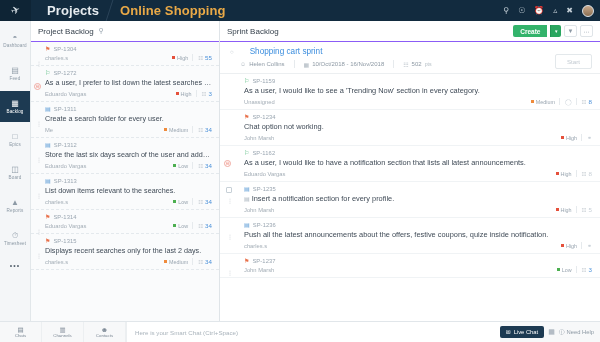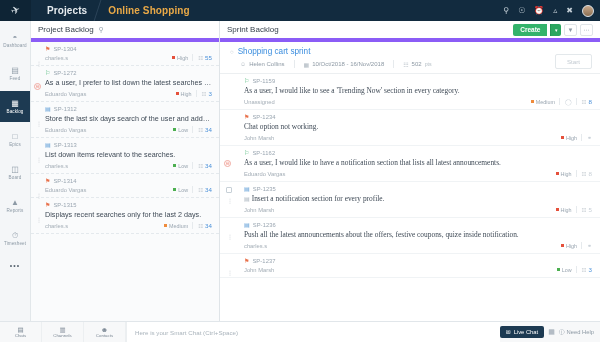--- a/index.html
+++ b/index.html
@@ -19,21 +19,21 @@
     background: #122b3f;
     display: flex; align-items: center;
   }
   .logo-box {
     width: 31px; height: 21px; background: #0e2435;
     display: flex; align-items: center; justify-content: center;
   }
   .logo-glyph { color: #cfd8de; font-size: 11px; line-height: 1; transform: rotate(-20deg); }
   .crumbs { display: flex; align-items: center; height: 21px; margin-left: 6px; }
   .crumb {
-    color: #e6ebef; font-size: 10px; font-weight: bold; padding: 0 10px;
+    color: #e6ebef; font-size: 13px; font-weight: bold; padding: 0 10px;
     letter-spacing: .1px;
   }
   .crumb.active { color: #e9a947; }
   .crumb-sep {
     width: 1px; height: 21px; background: #2b4459;
     transform: skewX(-18deg);
   }
   .top-icons {
     position: absolute; right: 6px; top: 0; height: 21px;
     display: flex; align-items: center; gap: 9px;
@@ -66,21 +66,21 @@
   .col-left {
     position: absolute; left: 31px; top: 21px; width: 189px; height: 300px;
     background: #fafbfc; border-right: 1px solid #dfe4e8;
   }
   .col-right {
     position: absolute; left: 220px; top: 21px; width: 380px; height: 300px;
     background: #ffffff;
   }
   .col-head {
     height: 21px; display: flex; align-items: center;
-    border-bottom: 4px solid #8b5cf6; padding: 0 7px; background: #ffffff;
+    border-bottom: 1px solid #8b5cf6; padding: 0 7px; background: #ffffff;
   }
   .col-title { font-size: 8px; color: #37424d; font-weight: normal; }
   .head-search { margin-left: 5px; color: #9aa6b1; font-size: 7px; cursor: pointer; }
   .head-actions { margin-left: auto; display: flex; align-items: center; gap: 3px; }
   .btn-create {
     background: #33b36b; color: #fff; font-size: 6.5px; font-weight: bold;
     padding: 2.5px 7px; border-radius: 2px 0 0 2px; cursor: pointer;
   }
   .btn-create-caret {
     background: #2aa660; color: #fff; font-size: 5px; padding: 3px 3.5px;
@@ -129,21 +129,21 @@
     width: 7px; height: 7px; border-radius: 50%;
     border: 1px solid #f0a9a0; color: #ef8a7d;
     font-size: 5px; line-height: 5px; text-align: center;
   }
 
   
   .sprint-head {
     padding: 5px 8px 5px 10px; border-bottom: 1px solid #eceff1;
     position: relative; background: #fff;
   }
-  .sprint-name-row { display: flex; align-items: center; gap: 4px; margin-bottom: 4px; }
+  .sprint-name-row { display: flex; align-items: center; gap: 16px; margin-bottom: 4px; }
   .chev { color: #b9c2ca; font-size: 6px; }
   .sprint-name { color: #3a8dde; font-size: 8.2px; cursor: pointer; }
   .sprint-meta { display: flex; align-items: center; font-size: 6px; color: #8d99a4; padding-left: 10px; }
   .sm-item { display: flex; align-items: center; gap: 3px; padding-right: 9px; }
   .sm-sep { width: 1px; height: 8px; background: #e6eaed; margin-right: 9px; }
   .sm-ico { color: #aeb8c0; font-size: 6px; }
   .pts-unit { color: #b7c0c7; font-size: 5.2px; }
   .btn-start {
     position: absolute; right: 8px; top: 12px;
     border: 1px solid #e3e8eb; border-radius: 2px; background: #fff;
@@ -159,21 +159,21 @@
     width: 6px; height: 6px; border: 1px solid #c7d0d7; border-radius: 1px;
     background: #fff; cursor: pointer;
   }
   .rrow .drag-r { position: absolute; left: 7px; top: 15px; color: #b9c2ca; font-size: 6px; }
   .rrow .status-ico-r {
     position: absolute; left: 4px; top: 14px;
     width: 7px; height: 7px; border-radius: 50%;
     border: 1px solid #f0a9a0; color: #ef8a7d;
     font-size: 5px; line-height: 5px; text-align: center;
   }
-  .rsum { font-size: 7.4px; color: #3f4a56; margin: 2px 0 3px 0; font-family: Liberation Serif, serif; }
+  .rsum { font-size: 7.4px; color: #3f4a56; margin: 2px 0 3px 0; }
   .rsum .inline-ico { color: #aab4bd; font-size: 6px; margin-right: 2px; }
   .link-ico { color: #c8d0d7; font-size: 6px; border-left: 1px solid #e6eaed; padding-left: 5px; }
   .comment-ico { color: #c8d0d7; font-size: 6px; border-left: 1px solid #e6eaed; padding-left: 5px; }
 
   
   .bottombar {
     position: absolute; left: 0; bottom: 0; width: 600px; height: 21px;
     background: #f7f8f9; border-top: 1px solid #e1e6ea;
     display: flex; align-items: center;
   }
@@ -299,20 +299,41 @@
               <span>High</span>
             </span>
             <span class="pts">
               <span class="pts-ico">☷</span>
               <span class="pts-val">3</span>
             </span>
           </span>
         </div>
       </div>
 
+      <div class="lrow">
+        <span class="drag">⋮</span>
+        <div class="lkey">
+          <span class="type-ico t-task">▤</span>
+          <span class="key-txt">SP-1311</span>
+        </div>
+        <div class="lsum">Create a search folder for every user.</div>
+        <div class="lmeta">
+          <span class="assignee">Me</span>
+          <span class="meta-right">
+            <span class="prio">
+              <i class="pdot p-medium"></i>
+              <span>Medium</span>
+            </span>
+            <span class="pts">
+              <span class="pts-ico">☷</span>
+              <span class="pts-val">34</span>
+            </span>
+          </span>
+        </div>
+      </div>
 
       <div class="lrow">
         <span class="drag">⋮</span>
         <div class="lkey">
           <span class="type-ico t-task">▤</span>
           <span class="key-txt">SP-1312</span>
         </div>
         <div class="lsum">Store the last six days search of the user and add the...</div>
         <div class="lmeta">
           <span class="assignee">Eduardo Vargas</span>

